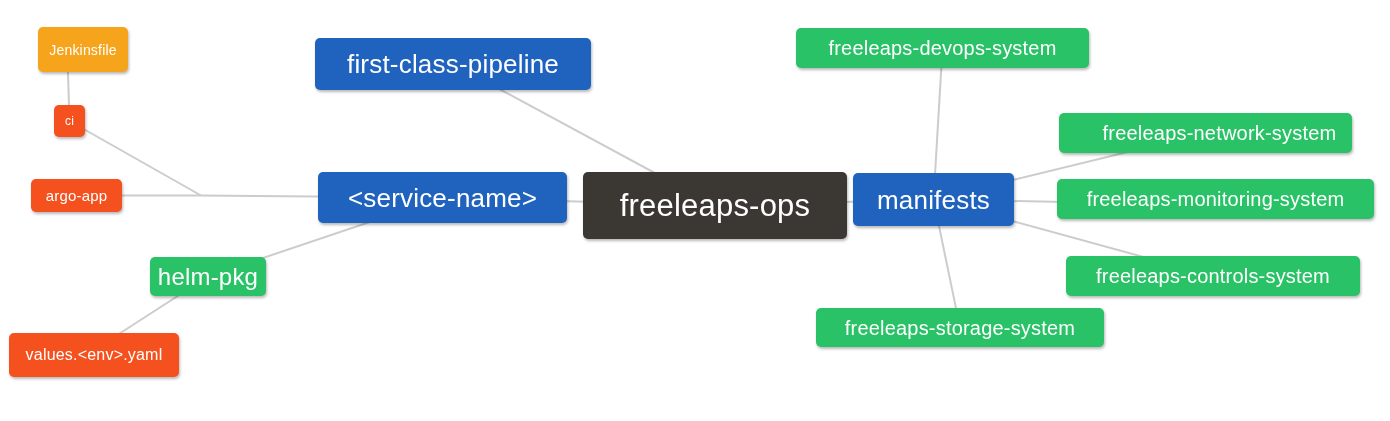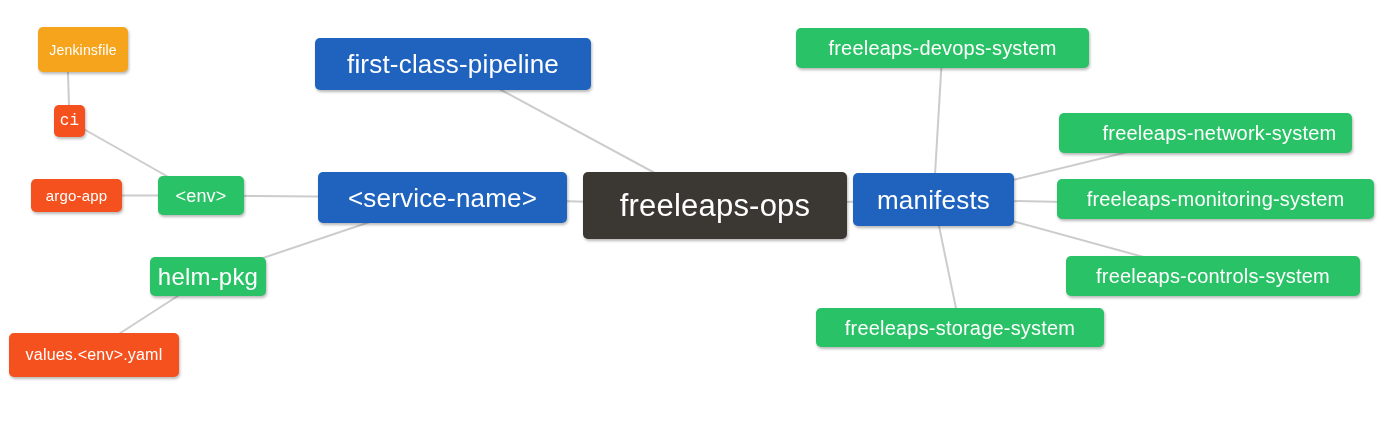--- a/index.html
+++ b/index.html
@@ -58,23 +58,22 @@
       <line x1="442.5" y1="197.5" x2="715" y2="205.5" stroke="#cccccc"></line>
       <line x1="715" y1="205.5" x2="933.5" y2="199.5" stroke="#cccccc"></line>
       <line x1="933.5" y1="199.5" x2="942.5" y2="48" stroke="#cccccc"></line>
       <line x1="933.5" y1="199.5" x2="1205.5" y2="133" stroke="#cccccc"></line>
       <line x1="933.5" y1="199.5" x2="1215.5" y2="205" stroke="#cccccc"></line>
       <line x1="933.5" y1="199.5" x2="1213" y2="276" stroke="#cccccc"></line>
       <line x1="933.5" y1="199.5" x2="960" y2="327.5" stroke="#cccccc"></line>
     </svg>
 
   <div class="node" style="left: 22px; top: 27px; width: 90px; height: 45px; background: rgb(247, 164, 29); font-size: 14px; color: rgb(255, 255, 255); margin-left: 16px;">Jenkinsfile</div>
-  <div class="node" style="left: 54px; top: 105px; width: 31px; height: 32px; background: rgb(244, 81, 30); font-size: 16px; color: rgb(255, 255, 255); font-family: Liberation Mono, monospace;">ci</div>
+  <div class="node" style="left: 54px; top: 105px; width: 31px; height: 32px; background: rgb(244, 81, 30); font-size: 12px; color: rgb(255, 255, 255);">ci</div>
   <div class="node" style="left: 31px; top: 179px; width: 91px; height: 33px; background: rgb(244, 81, 30); font-size: 15px; color: rgb(255, 255, 255);">argo-app</div>
-  <div class="node" style="left: 158px; top: 176px; width: 86px; height: 39px; background: rgb(42, 194, 103); font-size: 18px; color: rgb(255, 255, 255);">&lt;env&gt;</div>
   <div class="node" style="left: 315px; top: 38px; width: 276px; height: 52px; background: rgb(31, 99, 190); font-size: 26px; color: rgb(255, 255, 255);">first-class-pipeline</div>
   <div class="node" style="left: 318px; top: 172px; width: 249px; height: 51px; background: rgb(31, 99, 190); font-size: 26px; color: rgb(255, 255, 255);">&lt;service-name&gt;</div>
   <div class="node" style="left: 583px; top: 172px; width: 264px; height: 67px; background: rgb(59, 56, 52); font-size: 31px; color: rgb(255, 255, 255);">freeleaps-ops</div>
   <div class="node" style="left: 853px; top: 173px; width: 161px; height: 53px; background: rgb(31, 99, 190); font-size: 26px; color: rgb(255, 255, 255);">manifests</div>
   <div class="node" style="left: 150px; top: 257px; width: 116px; height: 39px; background: rgb(42, 194, 103); font-size: 24px; color: rgb(255, 255, 255);">helm-pkg</div>
   <div class="node" style="left: 9px; top: 333px; width: 170px; height: 44px; background: rgb(244, 81, 30); font-size: 16px; color: rgb(255, 255, 255);">values.&lt;env&gt;.yaml</div>
   <div class="node" style="left: 796px; top: 28px; width: 293px; height: 40px; background: rgb(42, 194, 103); font-size: 20px; color: rgb(255, 255, 255);">freeleaps-devops-system</div>
   <div class="node" style="left: 1059px; top: 113px; width: 293px; height: 40px; background: rgb(42, 194, 103); font-size: 20px; color: rgb(255, 255, 255); padding-left: 28px;">freeleaps-network-system</div>
   <div class="node" style="left: 1057px; top: 179px; width: 317px; height: 40px; background: rgb(42, 194, 103); font-size: 20px; color: rgb(255, 255, 255);">freeleaps-monitoring-system</div>
   <div class="node" style="left: 1066px; top: 256px; width: 294px; height: 40px; background: rgb(42, 194, 103); font-size: 20px; color: rgb(255, 255, 255);">freeleaps-controls-system</div>

